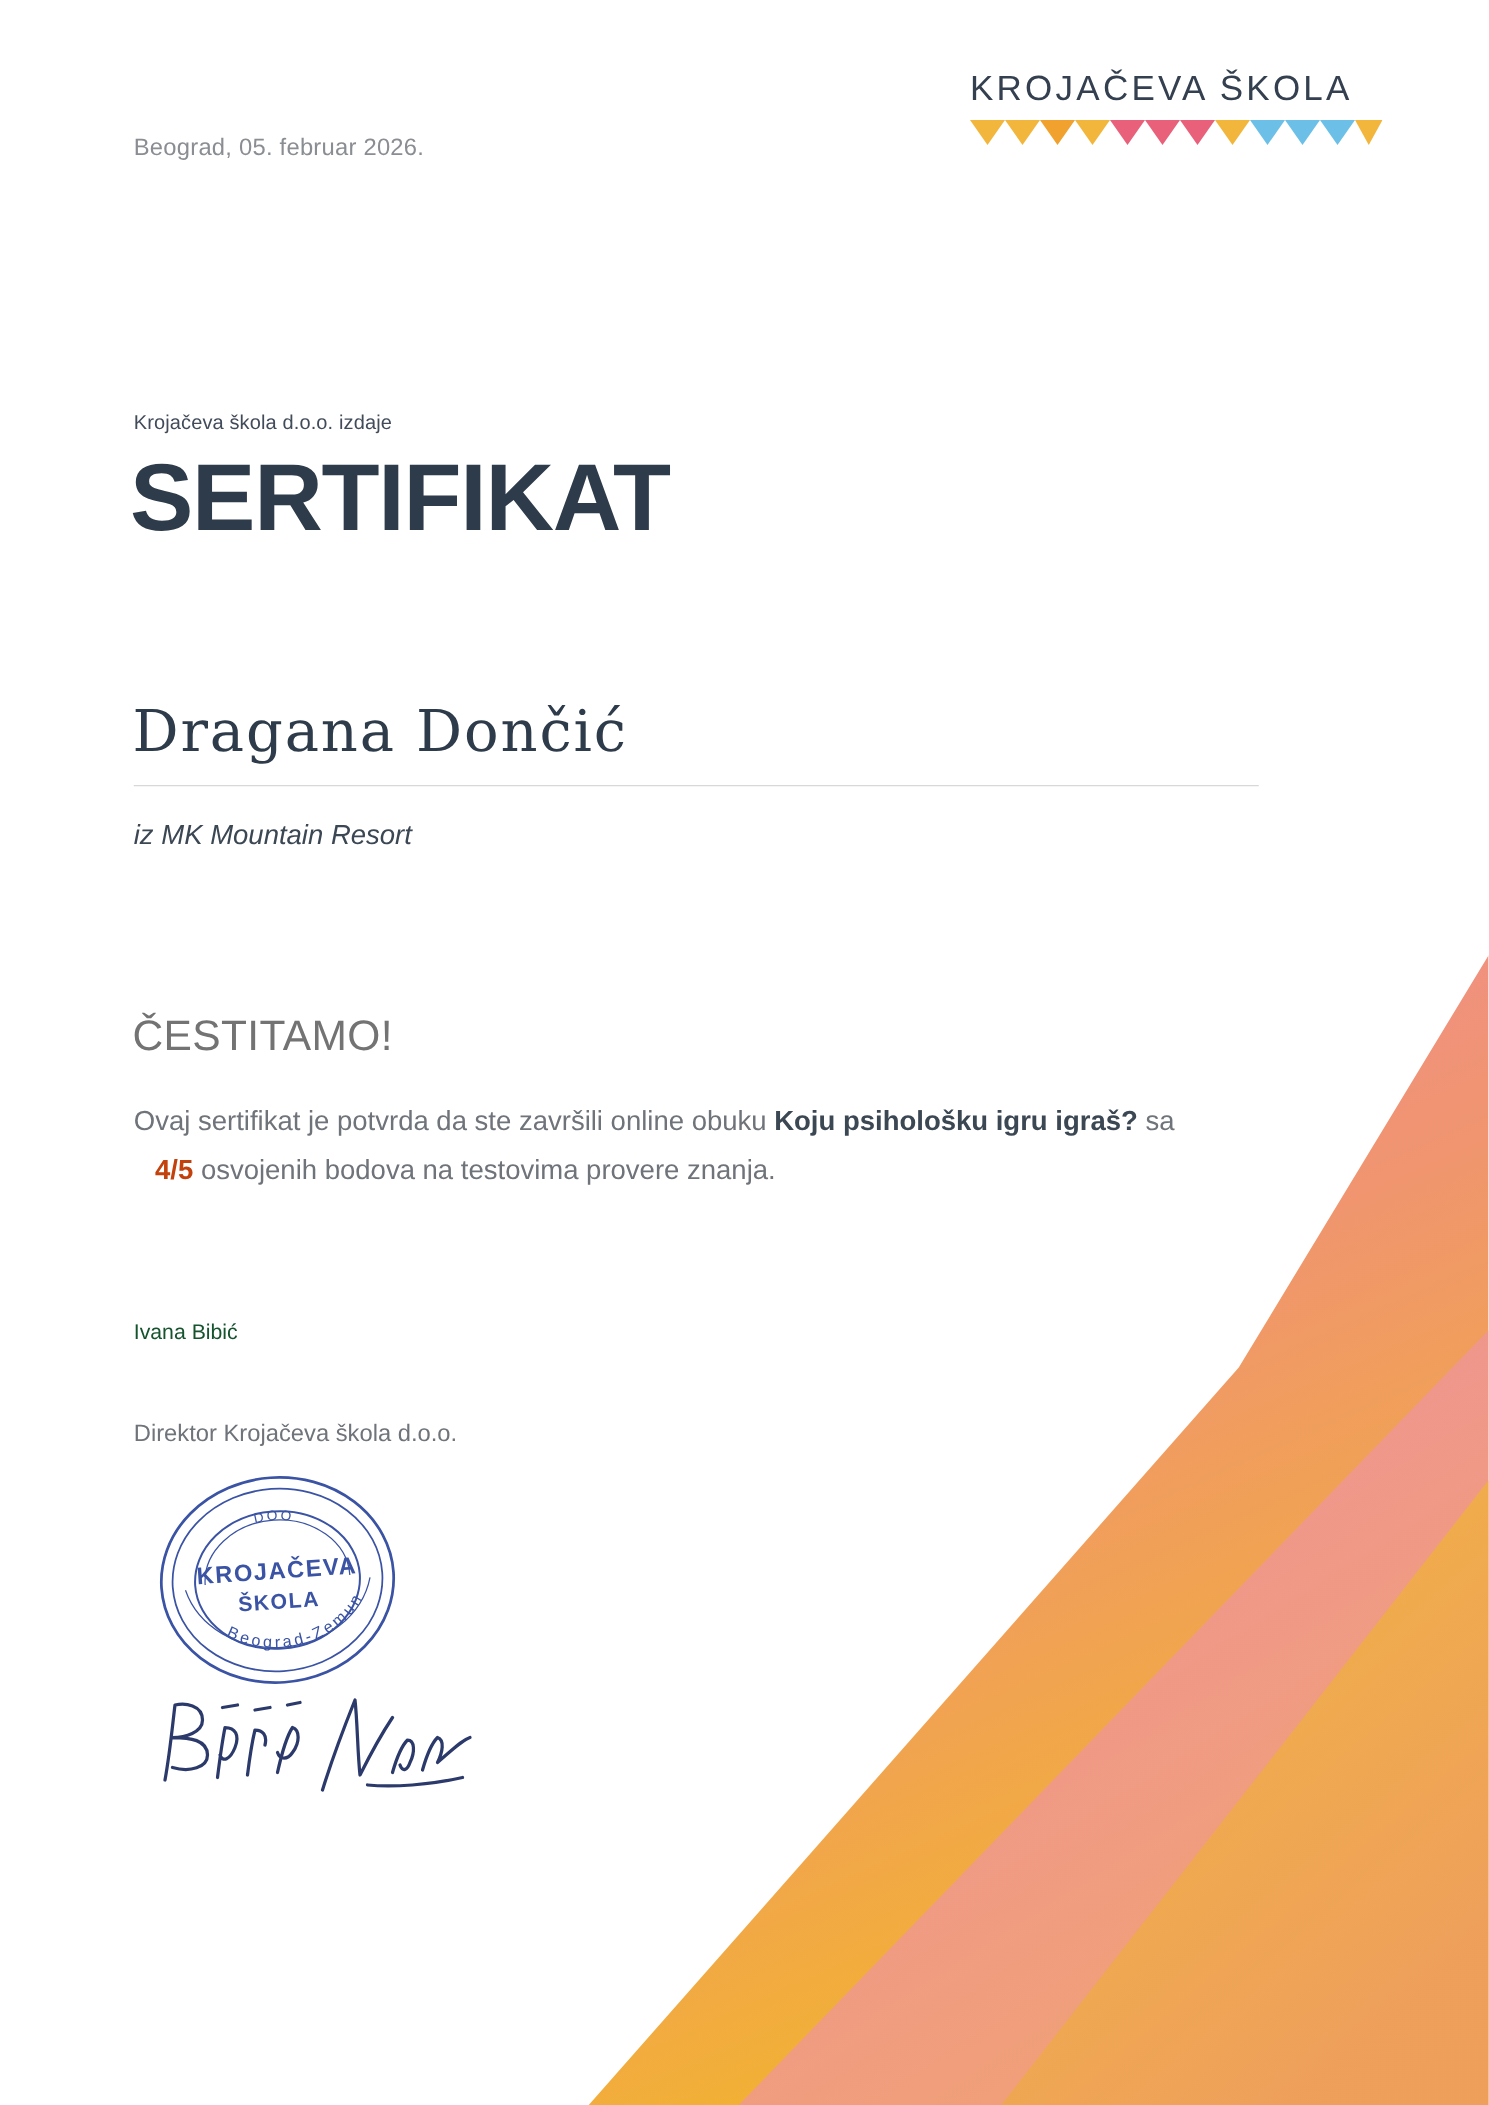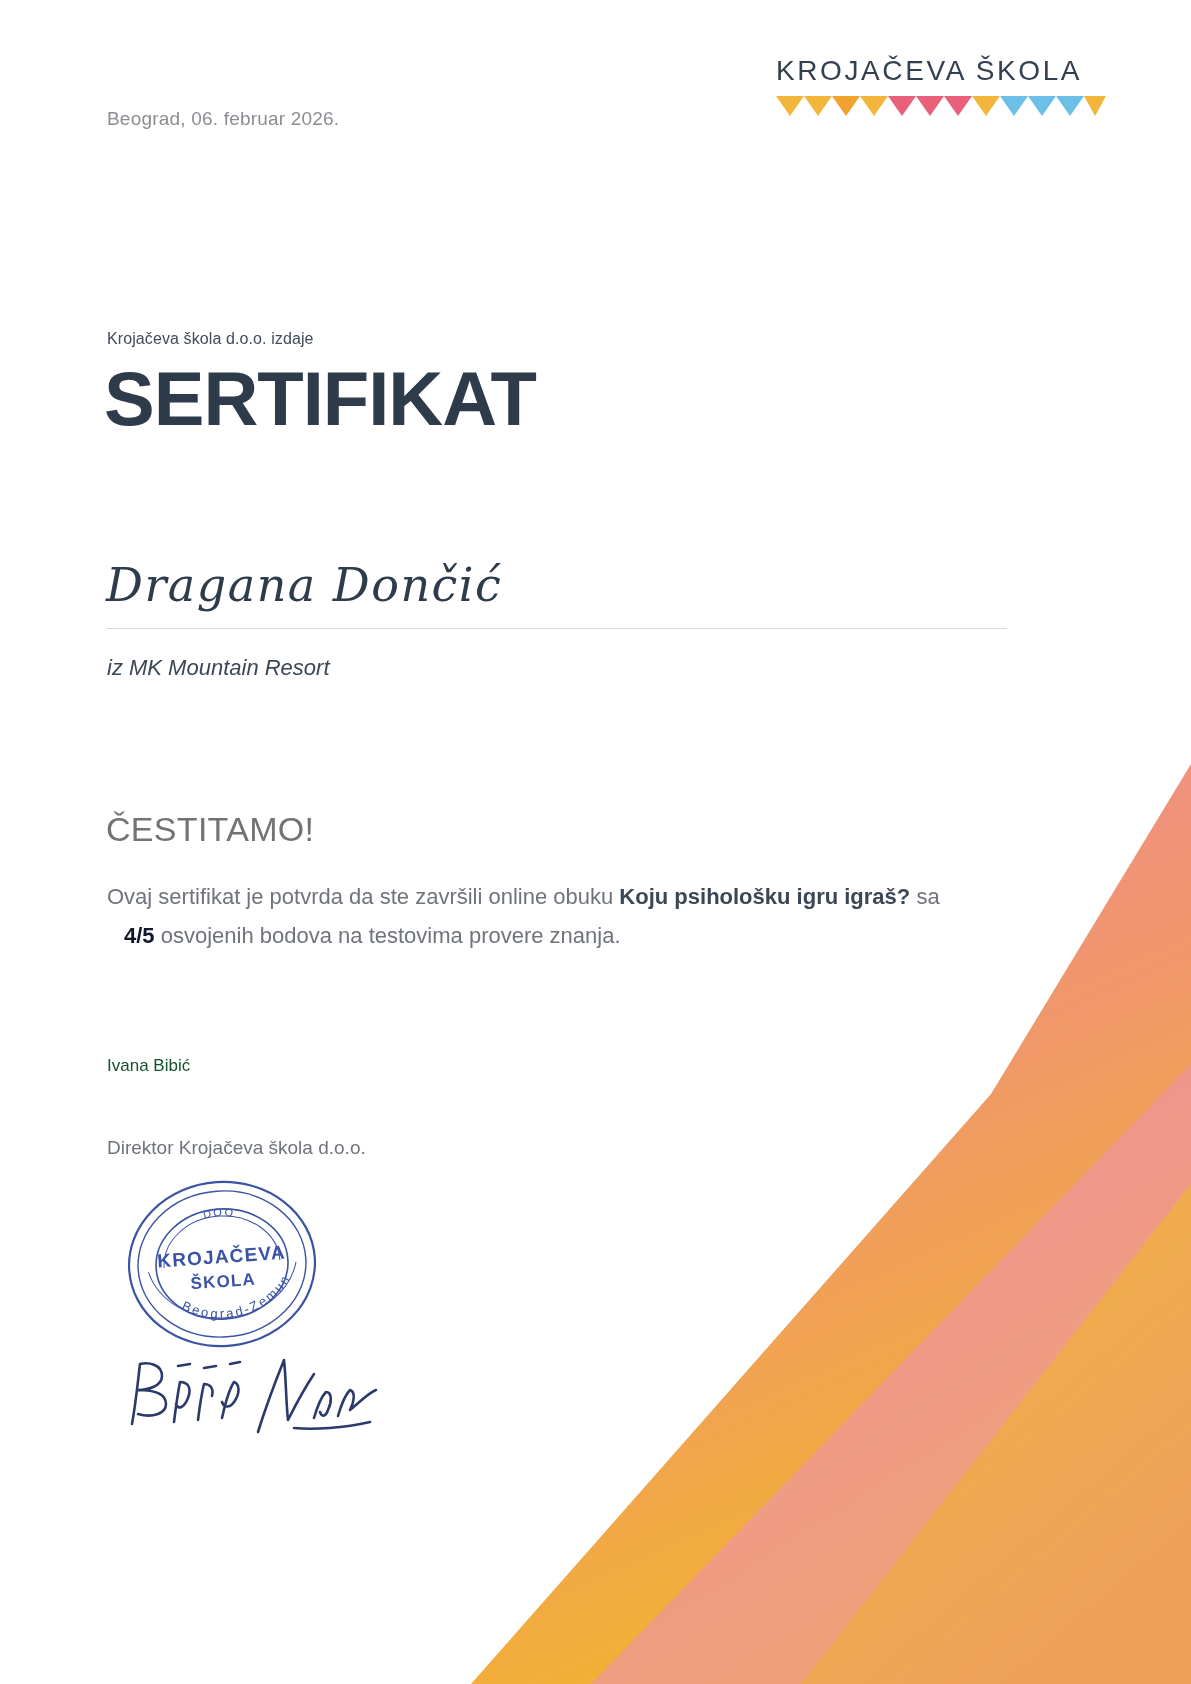--- a/index.html
+++ b/index.html
@@ -76,21 +76,20 @@
     color: #2e3b4a;
     letter-spacing: -1px;
   }
 
   
   .recipient-name {
     position: absolute;
     left: 106px;
     top: 558px;
     font-family: "DejaVu Serif", serif;
-    font-style: italic;
     font-size: 46px;
     color: #2e3b4a;
     letter-spacing: 1.5px;
   }
   .recipient-rule {
     position: absolute;
     left: 107px;
     top: 628px;
     width: 900px;
     height: 1px;
@@ -121,21 +120,21 @@
     width: 870px;
     font-size: 22px;
     line-height: 1.75;
     color: #6f737a;
   }
   .body-text b {
     color: #3c4754;
     font-weight: bold;
   }
   .score {
-    color: #0f172a;
+    color: #c2410c;
     font-weight: bold;
     margin-left: 17px;
   }
 
   
   .signer-name {
     position: absolute;
     left: 107px;
     top: 1056px;
     font-size: 17px;
@@ -184,21 +183,21 @@
       <linearGradient id="gradGold" x1="0" y1="0.1" x2="0.6" y2="1">
         <stop offset="0%" stop-color="#f2b63c"></stop>
         <stop offset="100%" stop-color="#eea05a"></stop>
       </linearGradient>
     </defs>
     <polygon points="720,0 720,920 0,920 520,330" fill="url(#gradWarm)"></polygon>
     <polygon points="720,300 720,920 120,920" fill="url(#gradPink)" opacity="0.85"></polygon>
     <polygon points="720,420 720,920 330,920" fill="url(#gradGold)" opacity="0.95"></polygon>
   </svg>
 
-  <div class="date-line">Beograd, 06. februar 2026.</div>
+  <div class="date-line">Beograd, 05. februar 2026.</div>
 
   <div class="logo-block">
     <div class="logo-text">KROJAČEVA ŠKOLA</div>
     <svg class="logo-zigzag" viewBox="0 0 330 22" preserveAspectRatio="none">
       <polygon points="0,0 28,0 14,20" fill="#f2b63c"></polygon>
       <polygon points="28,0 56,0 42,20" fill="#f2b63c"></polygon>
       <polygon points="56,0 84,0 70,20" fill="#f0a12e"></polygon>
       <polygon points="84,0 112,0 98,20" fill="#f2b63c"></polygon>
       <polygon points="112,0 140,0 126,20" fill="#e8607a"></polygon>
       <polygon points="140,0 168,0 154,20" fill="#e8607a"></polygon>

